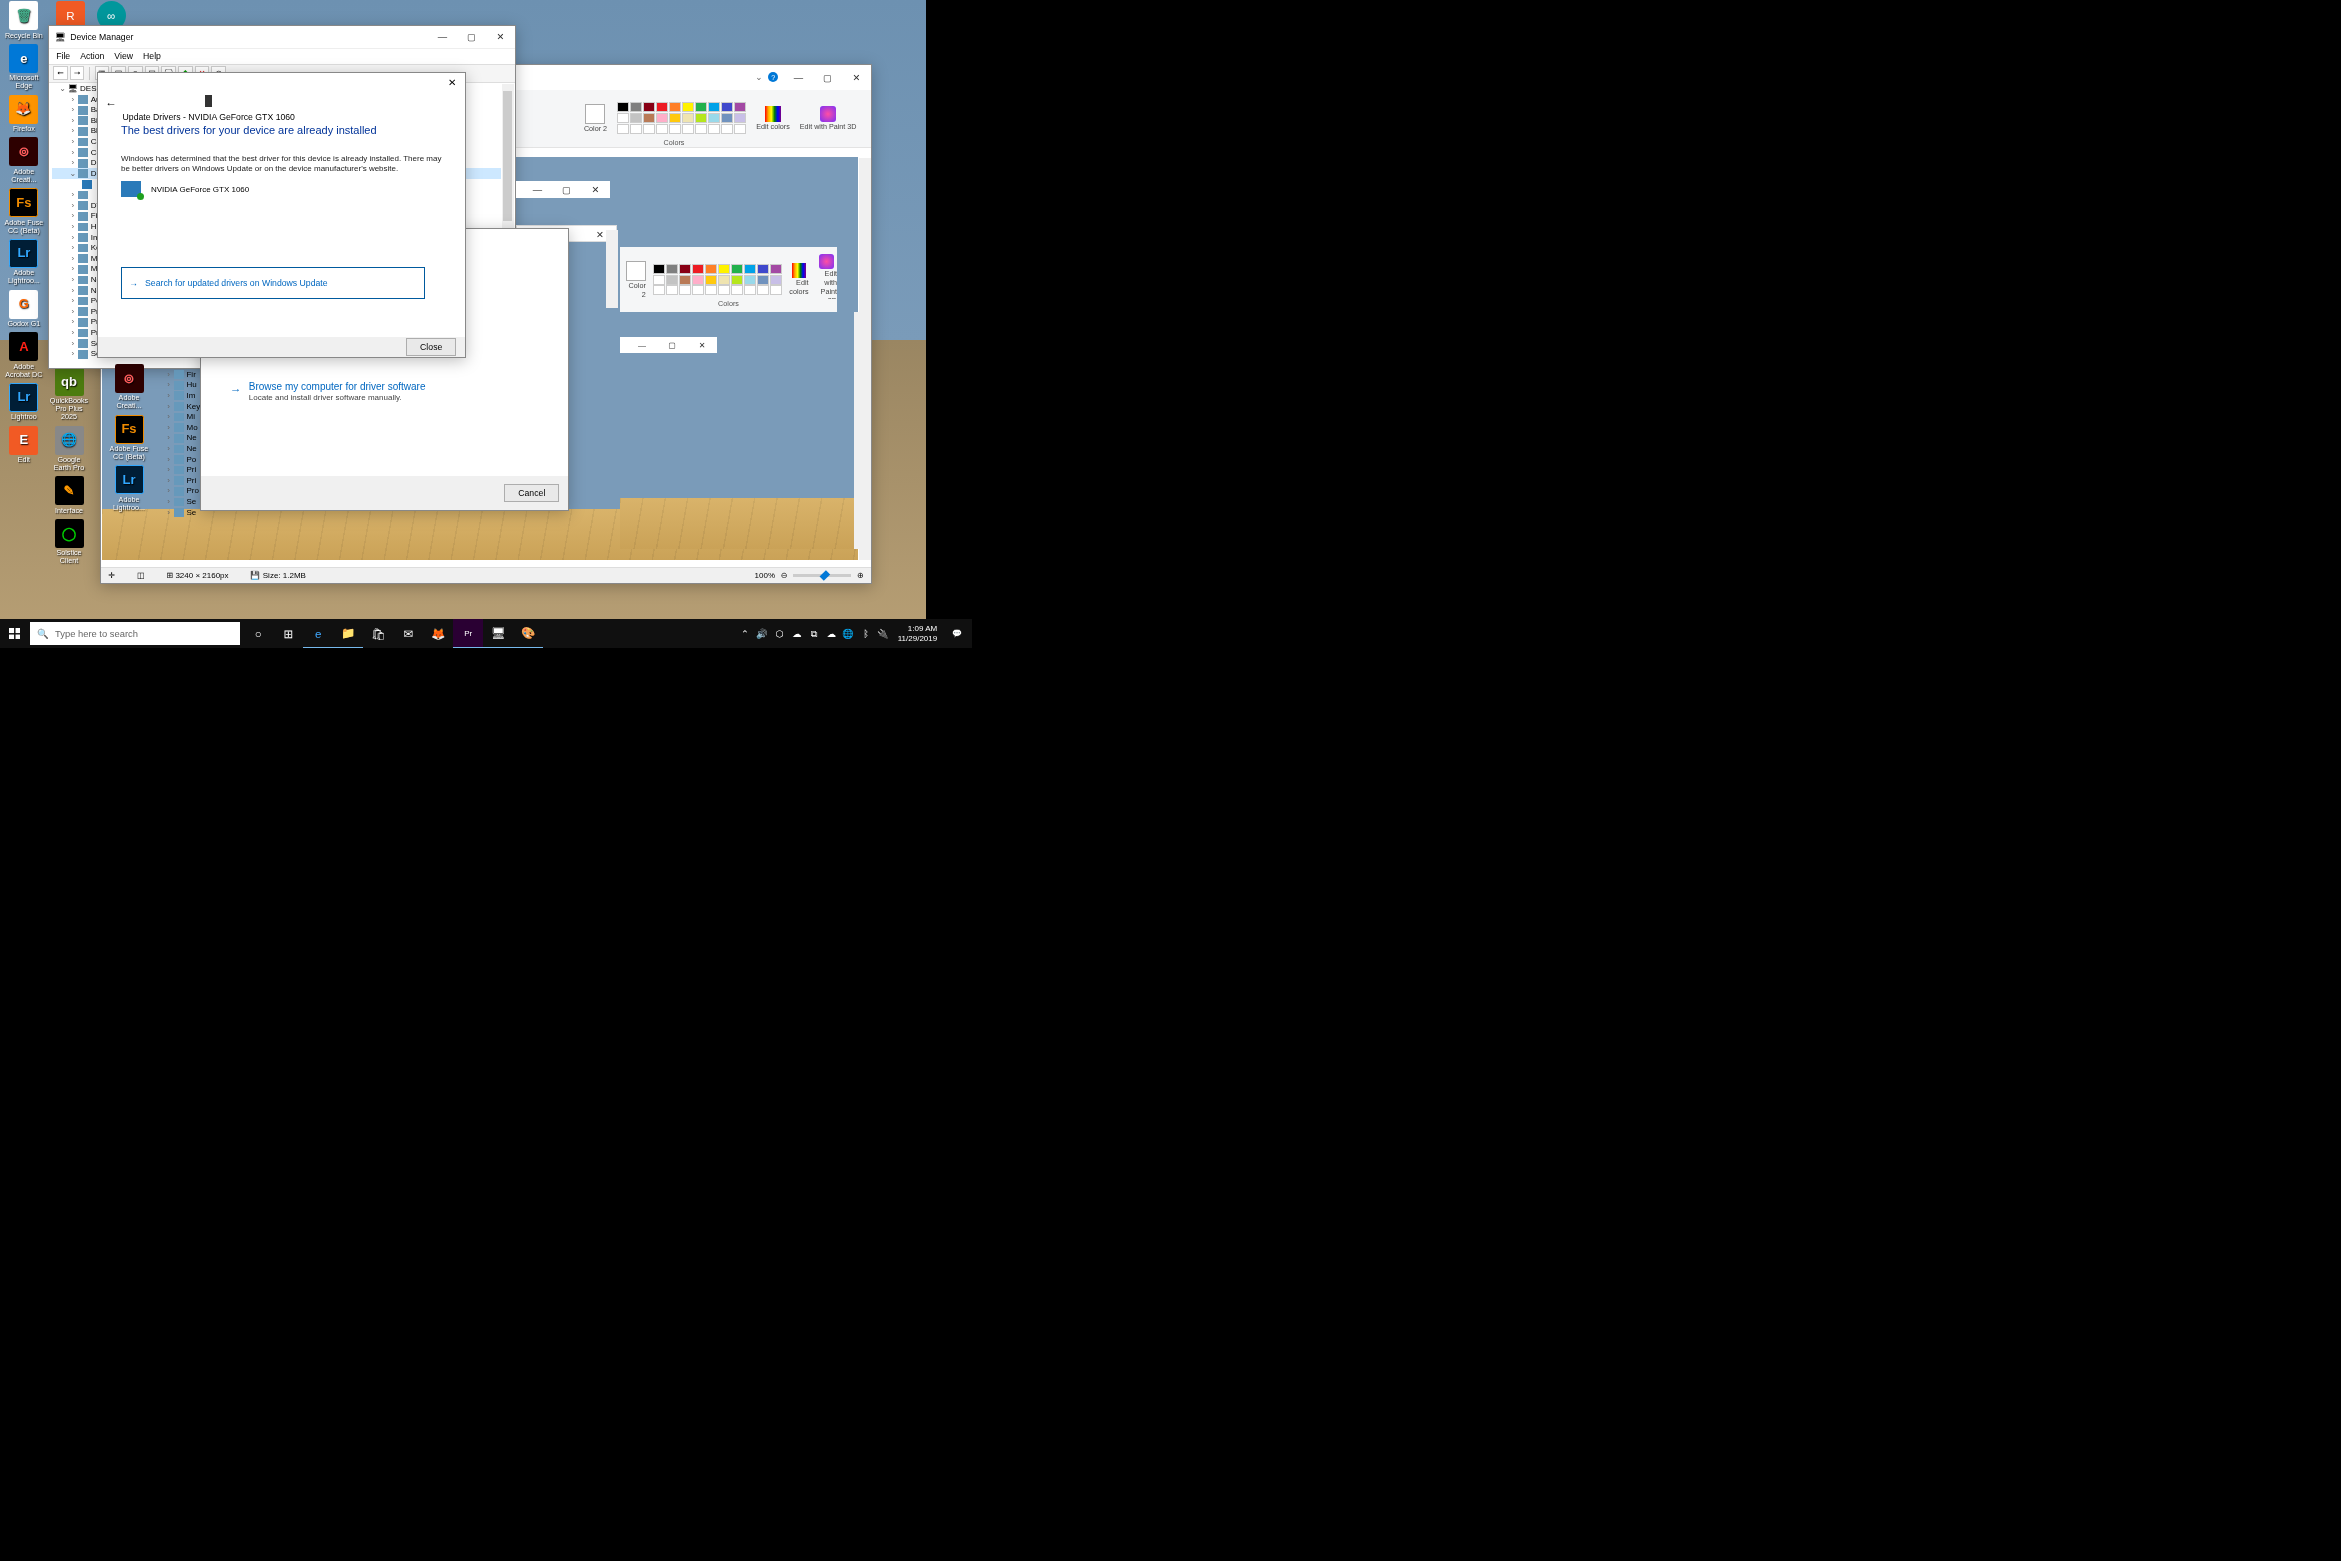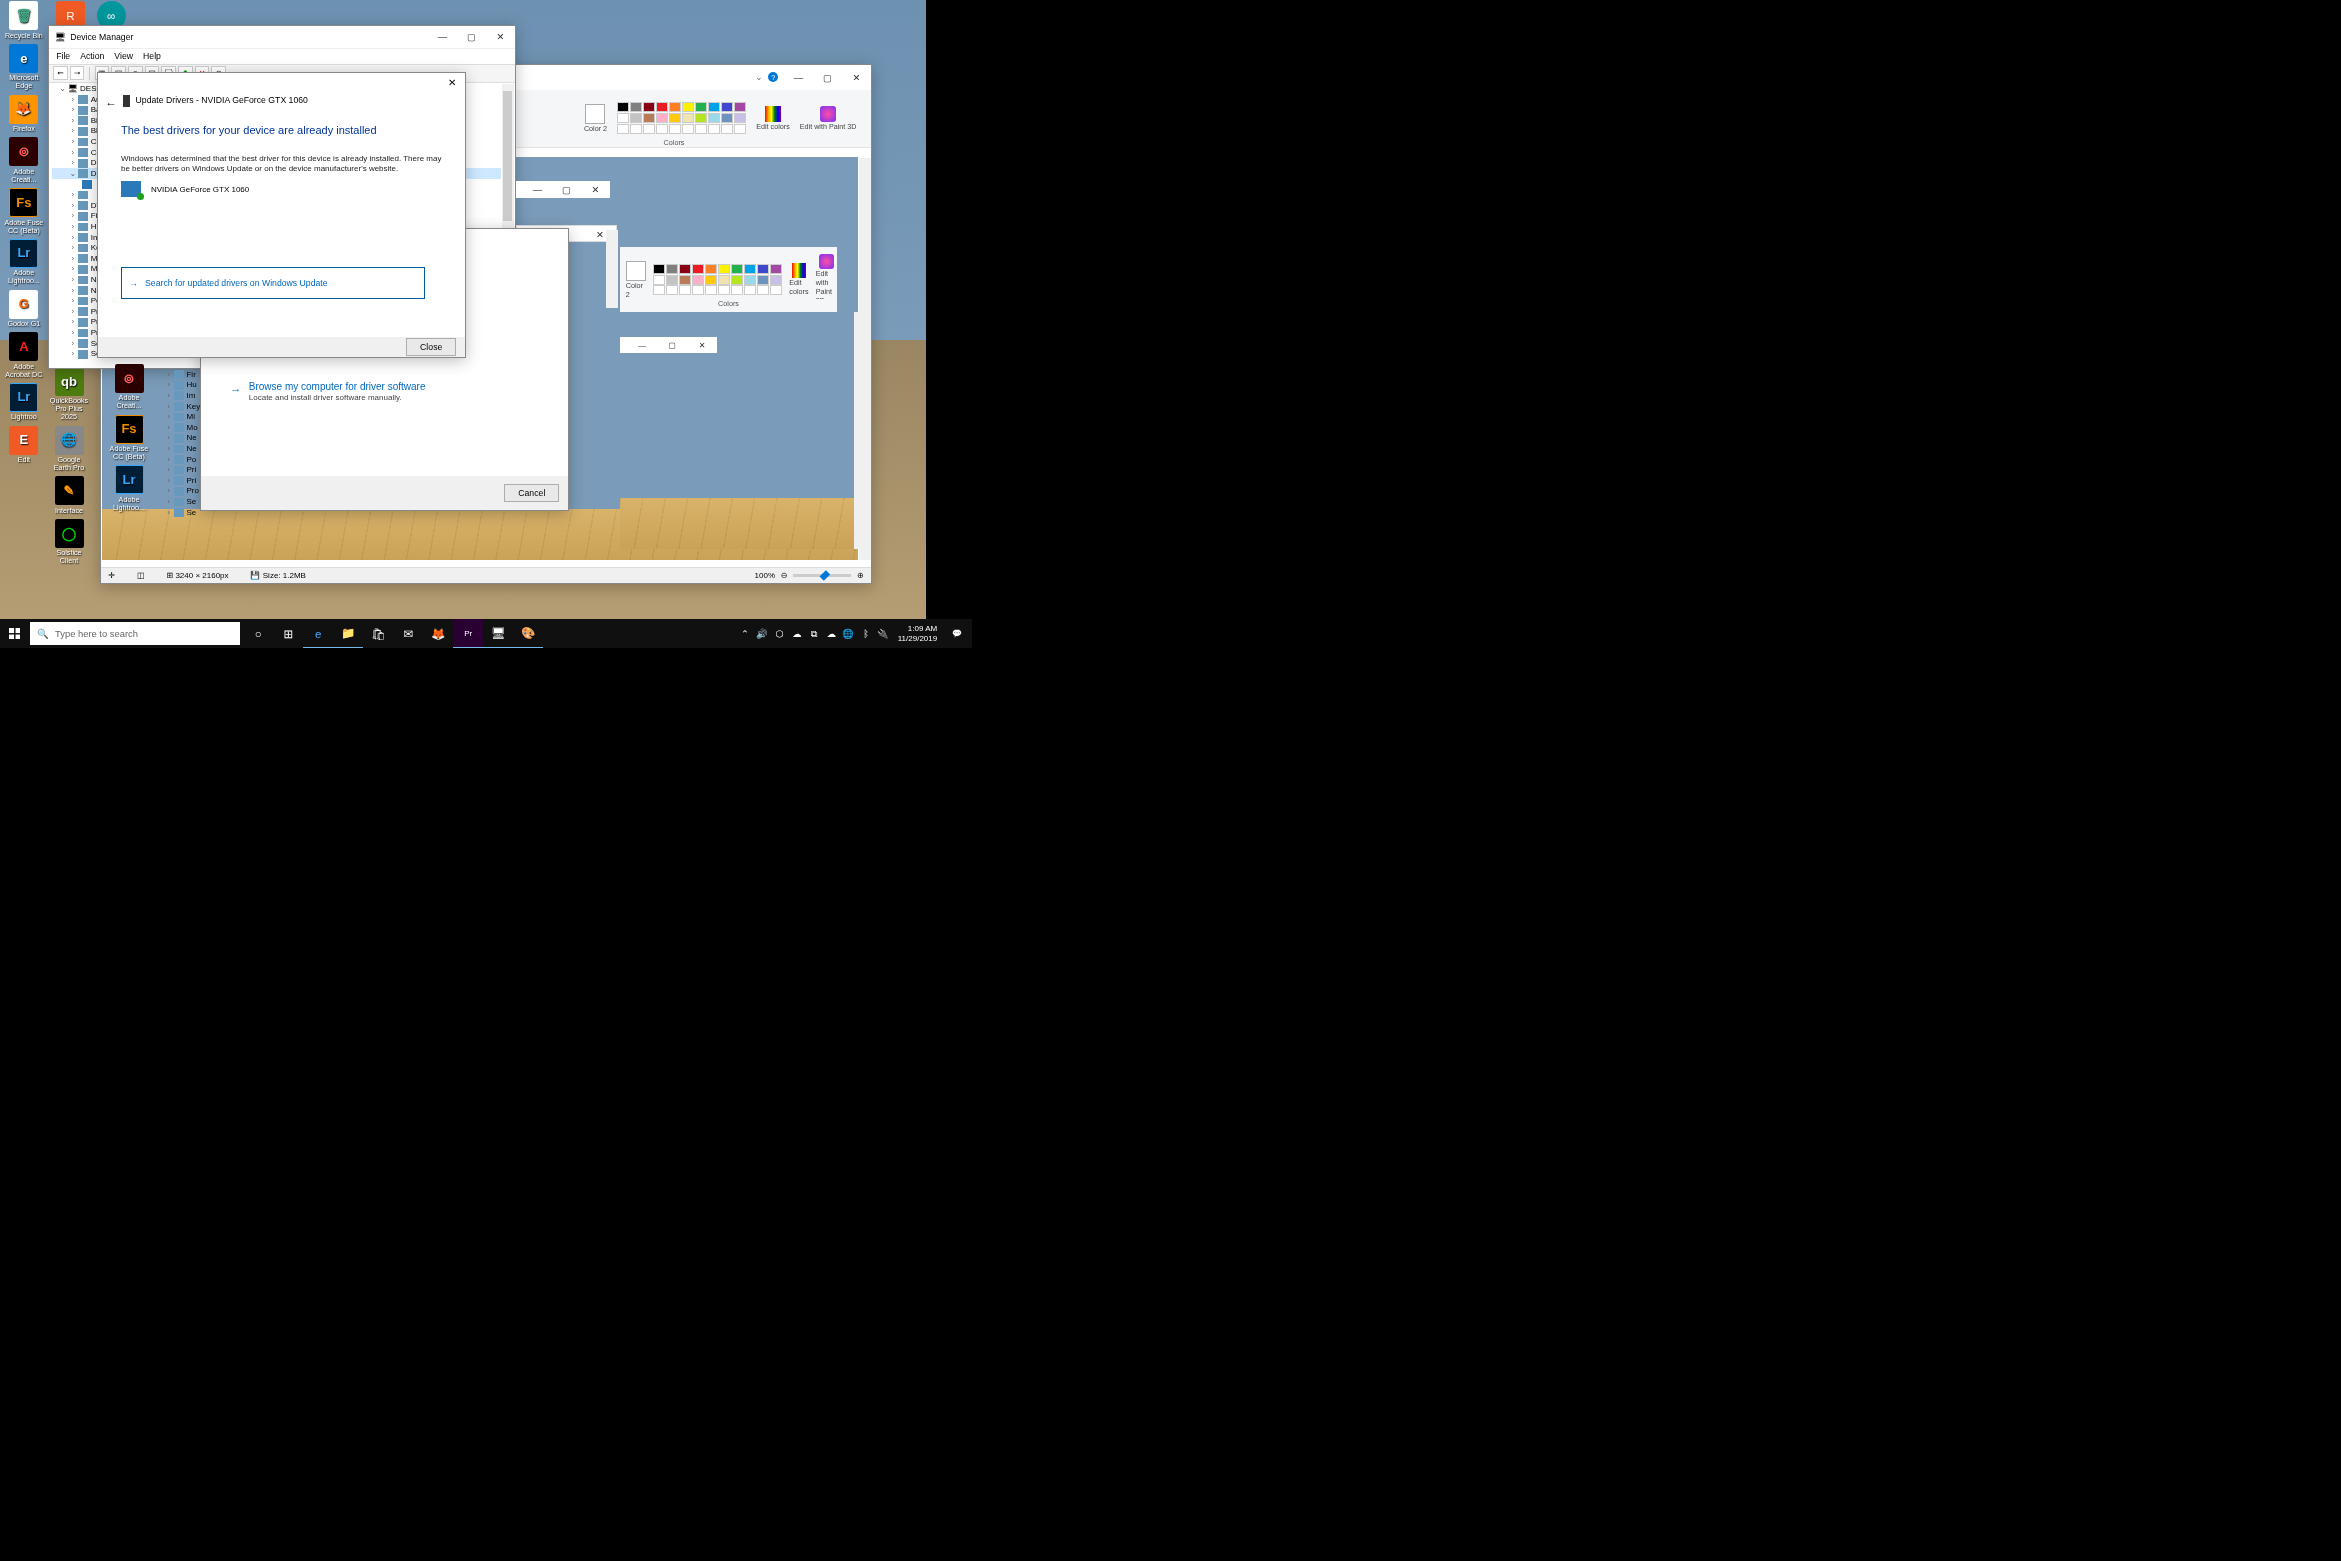--- a/index.html
+++ b/index.html
@@ -46,21 +46,21 @@
 .tree .sel { background: #cde8ff; }
 .chev { display: inline-block; width: 7.2px; text-align: center; color: #666; margin-right: 1.4px; }
 .nico { display: inline-block; width: 10px; height: 8.7px; margin-right: 2.9px; background: #69b; vertical-align: middle; }
 .scroll-v { position: absolute; right: 1.4px; top: 58px; bottom: 2.9px; width: 11.6px; background: #f0f0f0; }
 .scroll-v .thumb { position: absolute; left: 1.4px; right: 1.4px; top: 7.2px; height: 130px; background: #ccc; }
 
 
 .upd1 { left: 97px; top: 72px; width: 369px; height: 286px; z-index: 40; background: #fff; }
 .upd1 .closex { position: absolute; right: 8.7px; top: 4.3px; font-size: 10px; cursor: pointer; }
 .upd1 .back { position: absolute; left: 7.2px; top: 22px; font-size: 11.6px; cursor: pointer; }
-.upd1 .hdr { position: absolute; left: 24.6px; top: 22px; font-size: 8.7px; display: flex; align-items: flex-start; gap: 5.8px; }
+.upd1 .hdr { position: absolute; left: 24.6px; top: 22px; font-size: 8.7px; display: flex; align-items: center; gap: 5.8px; flex-direction: column; }
 .upd1 .hico { width: 7.2px; height: 11.6px; background: #333; }
 .upd1 .msg { position: absolute; left: 23px; top: 51px; color: #003399; font-size: 11px; }
 .upd1 .body { position: absolute; left: 23px; right: 22px; top: 81px; font-size: 8px; color: #222; line-height: 10px; }
 .upd1 .devline { position: absolute; left: 23px; top: 108px; display: flex; align-items: center; gap: 10px; font-size: 8px; }
 .upd1 .searchbox { position: absolute; left: 23px; right: 40px; top: 194px; height: 32px; border: 0.7px solid #005a9e; display: flex; align-items: center; padding-left: 7.2px; gap: 7.2px; color: #0067c0; font-size: 8.7px; cursor: pointer; }
 .upd1 .footer { position: absolute; left: 0; right: 0; bottom: 0; height: 20px; background: #f0f0f0; display: flex; align-items: center; justify-content: flex-end; padding-right: 8.7px; }
 .upd1 .footer button, .upd2 .footer button { padding: 2.9px 13px; font-size: 8.7px; background: #e9e9e9; border: 0.7px solid #adadad; cursor: pointer; }
 
 
 .upd2 { left: 200px; top: 228px; width: 369px; height: 283px; z-index: 30; background: #fff; }
@@ -69,21 +69,21 @@
 .upd2 .opt .otitle { color: #0067c0; font-size: 10px; }
 .upd2 .opt .osub { color: #444; font-size: 8px; margin-top: 1.4px; }
 .upd2 .footer { position: absolute; left: 0; right: 0; bottom: 0; height: 34px; background: #f0f0f0; display: flex; align-items: center; justify-content: flex-end; padding-right: 8.7px; }
 
 
 .paint1 { left: 100px; top: 64px; width: 772px; height: 520px; z-index: 10; }
 .paint1 .titlebar { background: #fff; height: 24.6px; justify-content: flex-end; }
 .ribbon { height: 58px; background: #f5f6f7; display: flex; align-items: center; justify-content: flex-end; padding-right: 14.5px; gap: 10px; border-bottom: 0.7px solid #e3e3e3; }
 .palette { display: grid; grid-template-columns: repeat(10,12.3px); grid-auto-rows: 10px; gap: 0.7px; }
 .palette .c { width: 12.3px; height: 10px; border: 0.7px solid #ccc; }
-.rlabel { font-size: 7.2px; color: #444; text-align: left; margin-top: 0; }
+.rlabel { font-size: 7.2px; color: #444; text-align: right; margin-top: 0; }
 .rgroup { display: flex; flex-direction: column; align-items: center; }
 .color2 { width: 20px; height: 20px; background: #fff; border: 0.7px solid #aaa; }
 .canvas-area { position: absolute; top: 92px; left: 1.4px; right: 13px; bottom: 23px; background: #7a9bb9; }
 .statusbar { position: absolute; bottom: 0; left: 0; right: 0; height: 16px; background: #f0f0f0; border-top: 0.7px solid #ddd; display: flex; align-items: center; font-size: 8px; gap: 22px; padding: 0 7.2px; }
 .statusbar .zoom { margin-left: auto; display: flex; align-items: center; gap: 5.8px; }
 .zslider { width: 58px; height: 2.9px; background: #ccc; position: relative; }
 .zslider .zh { position: absolute; left: 29px; top: -2.9px; width: 5.8px; height: 8.7px; background: #0078d7; transform: rotate(45deg); }
 
 
 .paintfrag { position: absolute; z-index: 11; background: #f5f6f7; }

